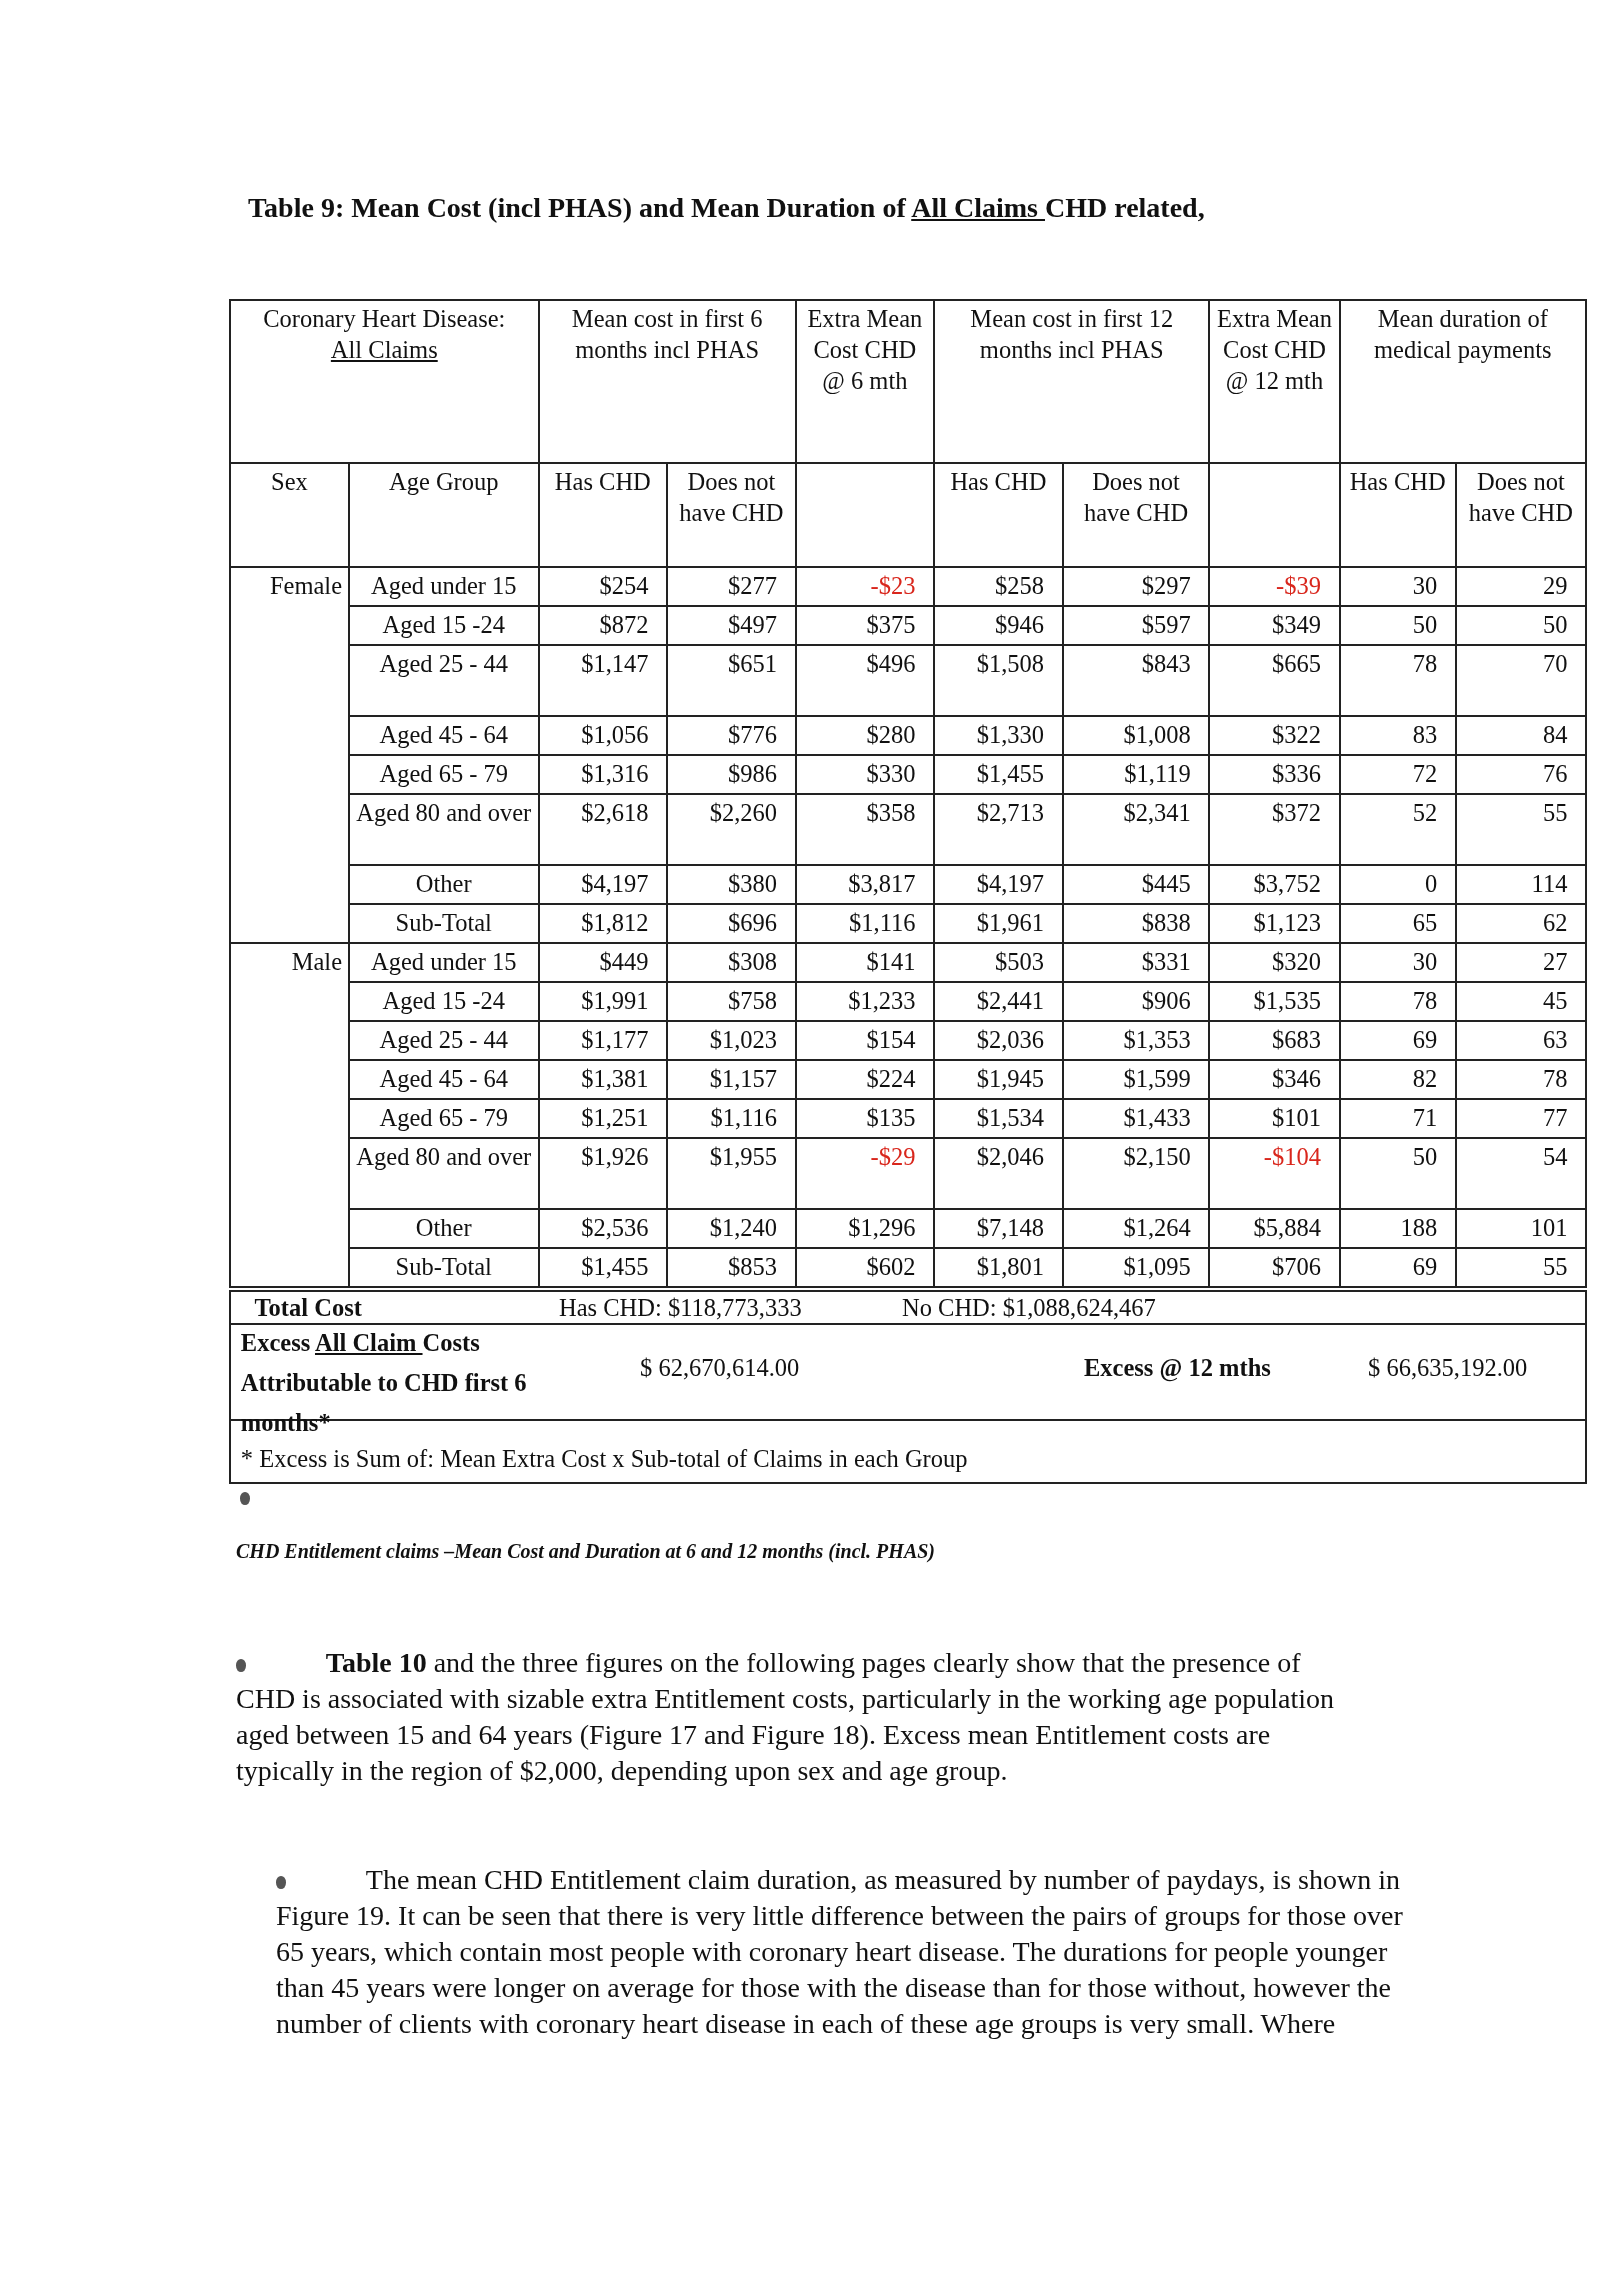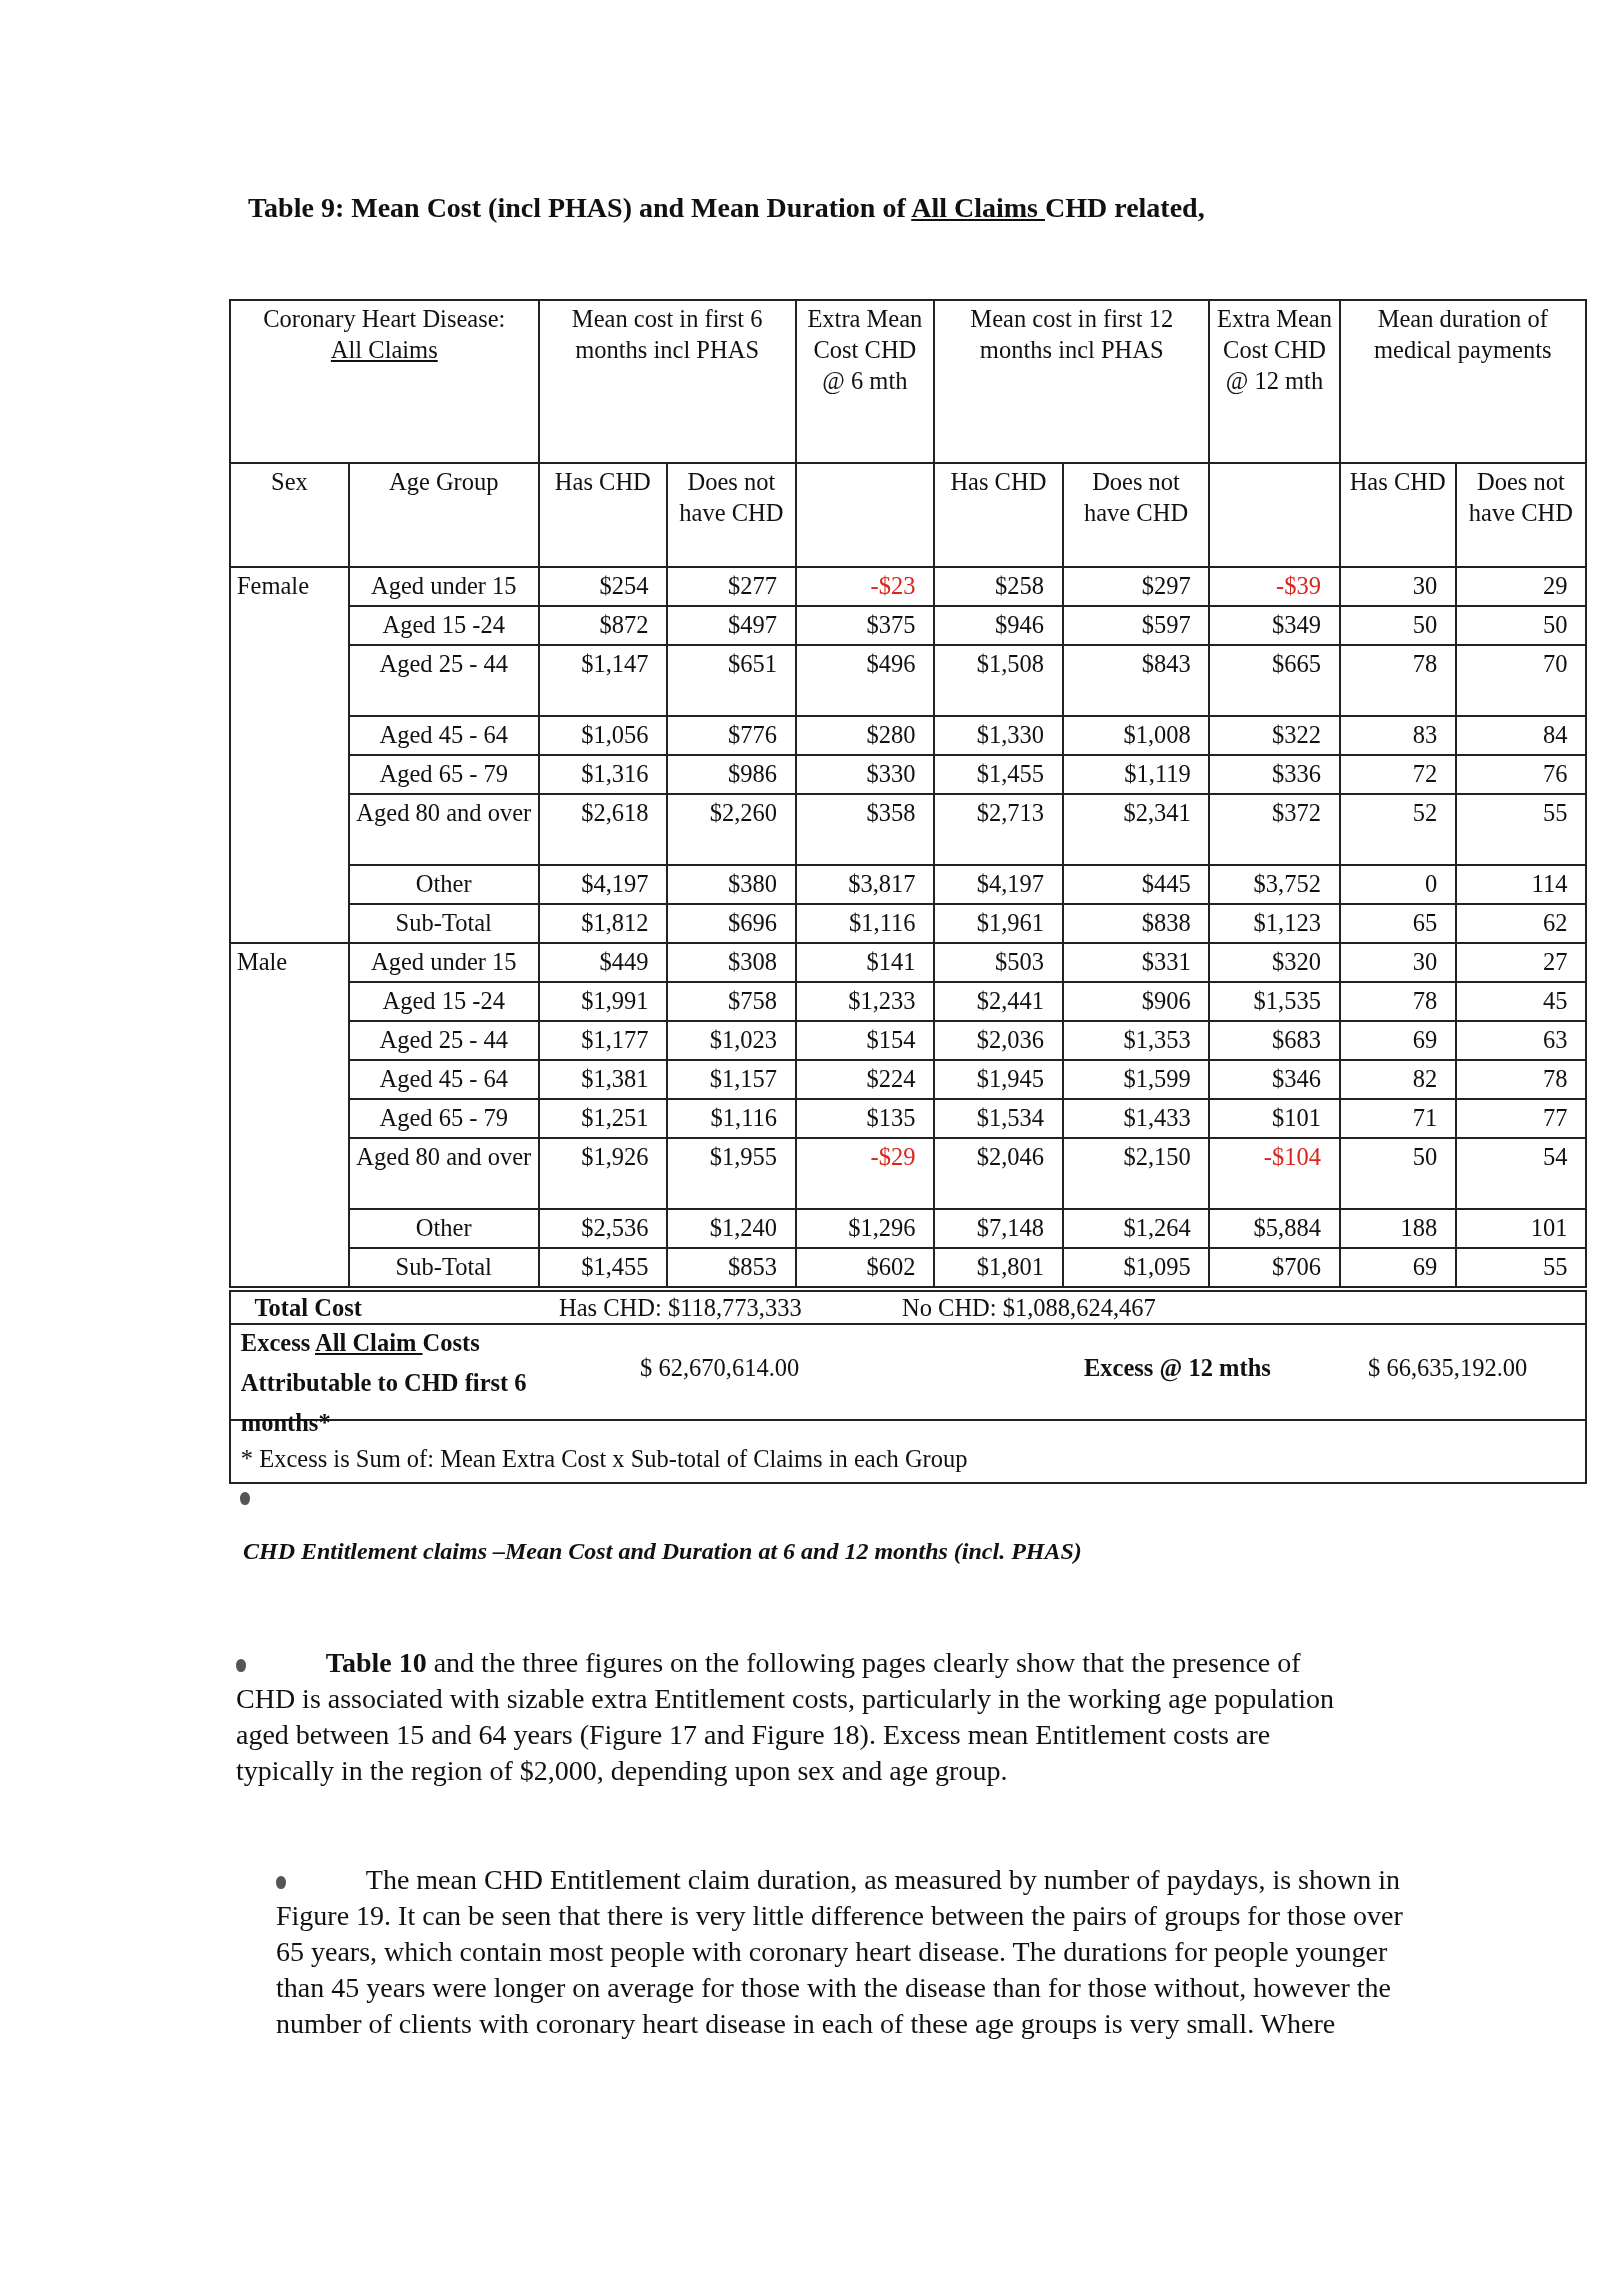--- a/index.html
+++ b/index.html
@@ -11,26 +11,26 @@
   table.main { position: absolute; left: 229px; top: 299px; width: 1358px;
                border-collapse: collapse; font-size: 24.5px; line-height: 31px; }
   table.main td { border: 2px solid #222; padding: 2px 5.9px; vertical-align: top; }
   .c { text-align: center; }
   .r { text-align: right; padding-right: 17.6px !important; }
   .neg { color: #d9261c; }
   .hdr td { height: 157px; }
   .sub td { height: 98px; }
   .row1 td { height: 33px; padding-top: 1px; padding-bottom: 1px; }
   .row2 td { height: 65px; }
-  .sexcell { vertical-align: top; text-align: left; }
+  .sexcell { vertical-align: top; text-align: right; }
   .foot { position: absolute; left: 229px; width: 1358px; border: 2px solid #222; box-sizing: border-box;
           font-size: 24.5px; }
   .bold { font-weight: bold; }
-  .section-heading { position: absolute; left: 243px; top: 1534px; width: 1127px;
-                     font-style: italic; font-weight: bold; font-size: 24px; line-height: 35px; }
+  .section-heading { position: absolute; left: 236px; top: 1534px; width: 1127px;
+                     font-style: italic; font-weight: bold; font-size: 20px; line-height: 35px; }
   .para { position: absolute; left: 236px; width: 1127px; font-size: 28px; line-height: 36px; }
   .bullet { display: inline-block; width: 9.8px; height: 12.7px; border-radius: 50%; background: #555;
             margin-right: 80px; vertical-align: middle; }
   .lone-bullet { position: absolute; left: 240px; top: 1492px; width: 9.8px; height: 12.7px;
                  border-radius: 50%; background: #555; }
 </style>
 </head>
 <body>
 
 <div class="title">

